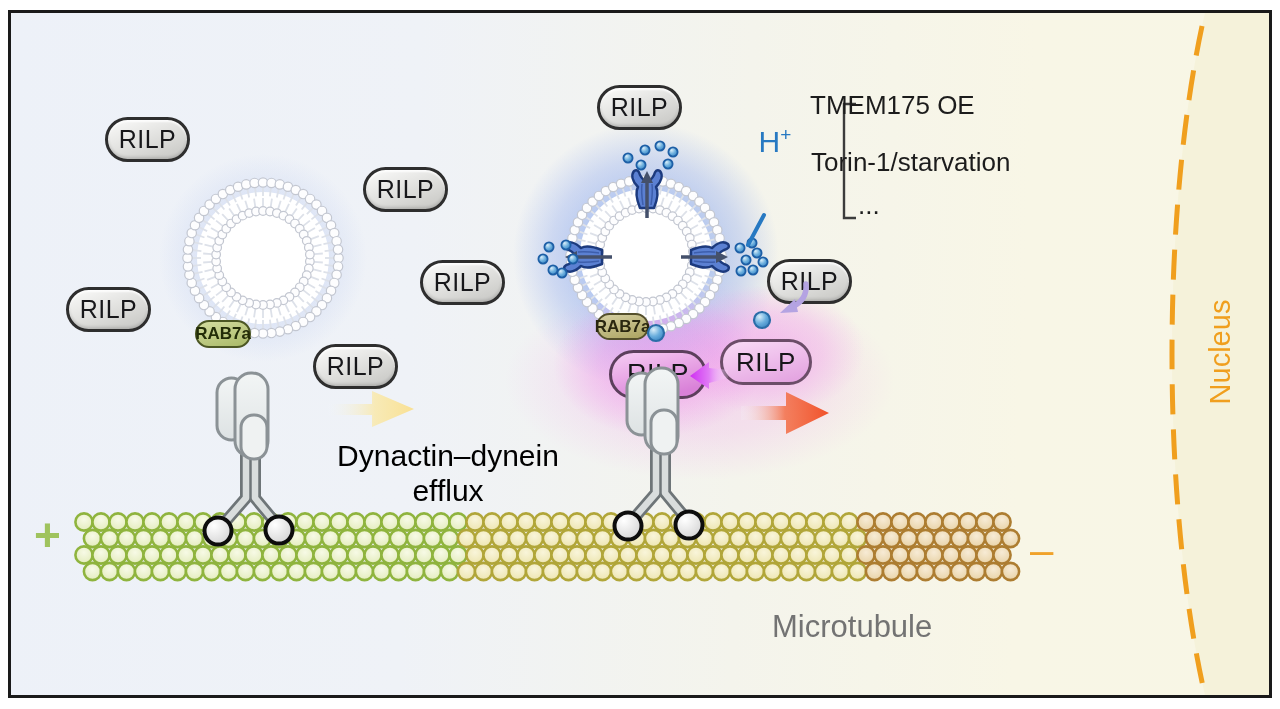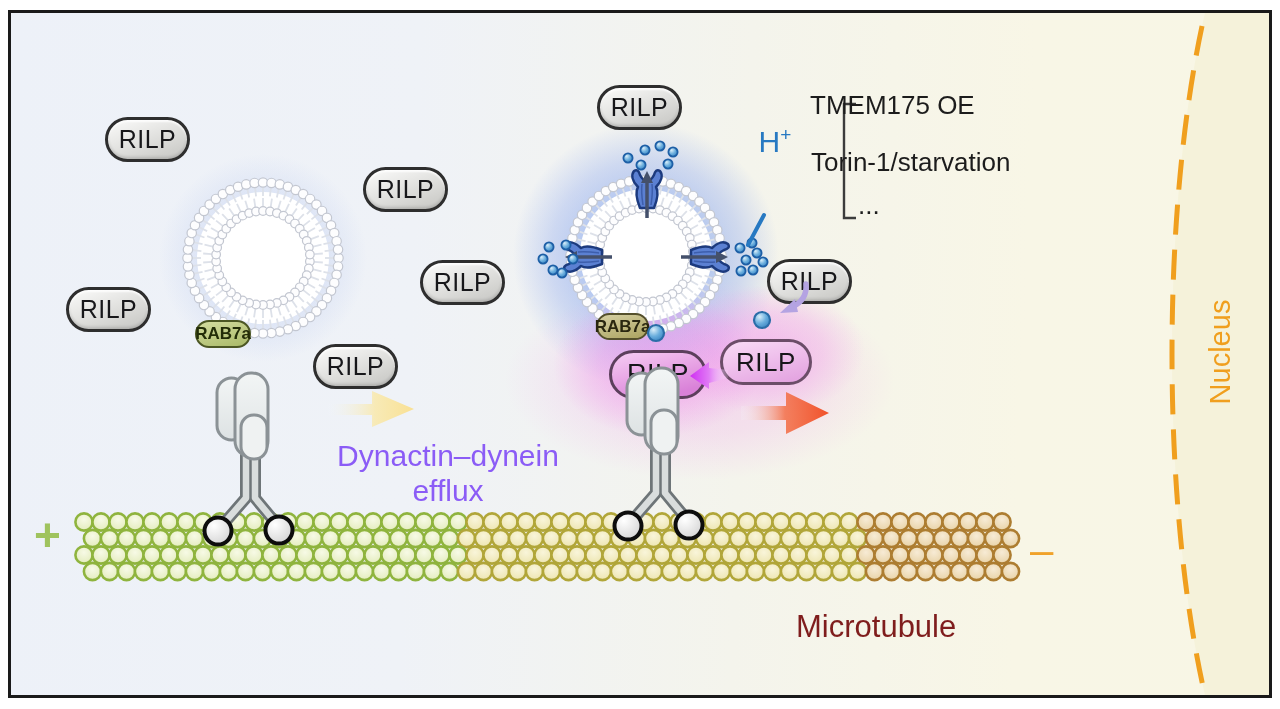--- a/index.html
+++ b/index.html
@@ -19,22 +19,22 @@
       box-shadow:inset 0 2px 2px rgba(255,255,255,.85), inset 0 -2px 3px rgba(0,0,0,.14);}
   .pill.pink1{width:98px;height:49px;border:3px solid #5c3f5c;font-size:27px;
       background:linear-gradient(165deg,#f6cdf3 0%,#eaaae7 40%,#d981d8 85%);}
   .pill.pink2{width:92px;height:46px;border:3px solid #6b4d68;font-size:26px;
       background:linear-gradient(165deg,#f8dbf5 0%,#efc0ec 45%,#e4a5e1 90%);}
   .badge{position:absolute;display:flex;align-items:center;justify-content:center;z-index:2;
       font-size:17px;font-weight:600;color:#232d08;border-radius:14px;box-sizing:border-box;
       border:2.5px solid #4c5724;background:linear-gradient(165deg,#d3dc9f,#a9b968);}
   .badge.khaki{background:linear-gradient(165deg,#d6d0a4,#aba35f);border-color:#55502c;color:#2a2710;}
   .txt{position:absolute;z-index:2;}
-  .t-dynactin{left:278px;top:438px;width:340px;text-align:center;font-size:30px;line-height:35px;color:#8b5cf6;}
-  .t-microtubule{left:772px;top:609px;font-size:31px;color:#7f1d1d;font-weight:500;margin-left:24px;}
+  .t-dynactin{left:278px;top:438px;width:340px;text-align:center;font-size:30px;line-height:35px;color:#000000;}
+  .t-microtubule{left:772px;top:609px;font-size:31px;color:#737373;font-weight:500;}
   .t-h{left:700px;top:116px;width:150px;text-align:center;font-size:30px;line-height:37px;
       color:#2779c2;font-weight:500;}
   .t-h sup{font-size:19px;}
   .t-cond{font-size:26px;color:#1c1c1c;white-space:nowrap;}
   .t-nucleus{left:1144px;top:332px;width:160px;height:40px;text-align:center;font-size:29px;
       color:#f09f1e;font-weight:500;transform:rotate(-90deg);}
   .t-plus{left:34px;top:508px;font-size:46px;color:#9fc35e;font-weight:600;}
   .t-minus{left:1030px;top:526px;font-size:42px;color:#f0a22a;font-weight:500;}
 </style>
 </head>

